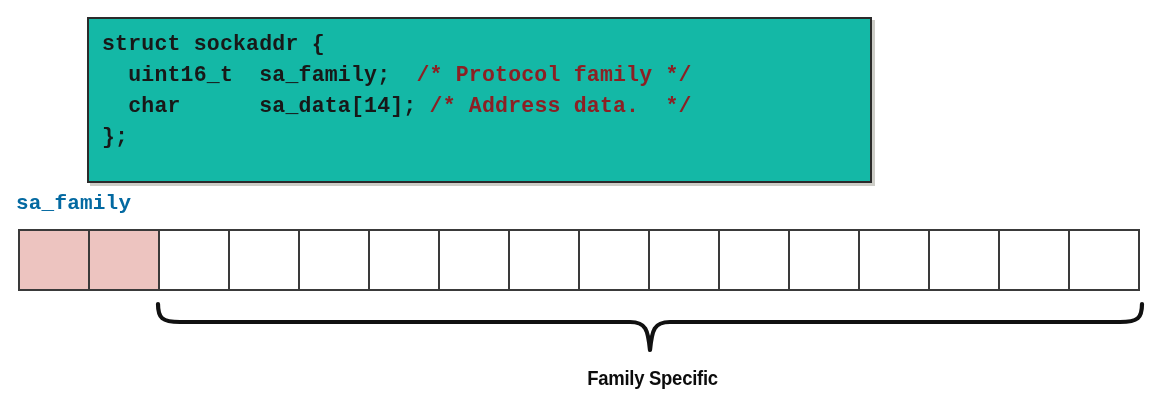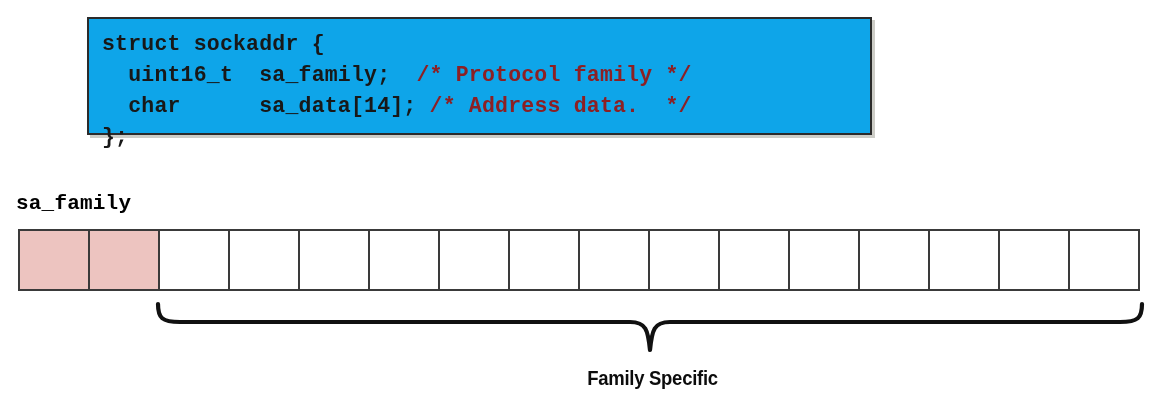--- a/index.html
+++ b/index.html
@@ -14,22 +14,22 @@
     overflow: hidden;
     font-family: "Liberation Sans", sans-serif;
   }
 
   
   #code-block {
     position: absolute;
     left: 87px;
     top: 17px;
     width: 785px;
-    height: 118px;
-    background: #0ea5e9;
+    height: 166px;
+    background: #14b8a6;
     border: 2px solid #2b2b2b;
     box-sizing: border-box;
     box-shadow: 3px 3px 0 rgba(90,90,70,0.30);
   }
   #code-lines {
     position: absolute;
     left: 13px;
     top: 10px;
     margin: 0;
     font-family: "Liberation Mono", "DejaVu Sans Mono", monospace;
@@ -46,21 +46,21 @@
 
   
   #sa-family-label {
     position: absolute;
     left: 16px;
     top: 192px;
     font-family: "Liberation Mono", "DejaVu Sans Mono", monospace;
     font-weight: bold;
     font-size: 21px;
     letter-spacing: 0.2px;
-    color: #000000;
+    color: #0369a1;
     white-space: pre;
   }
 
   
   #byte-strip {
     position: absolute;
     left: 18px;
     top: 229px;
     width: 1122px;
     height: 62px;

